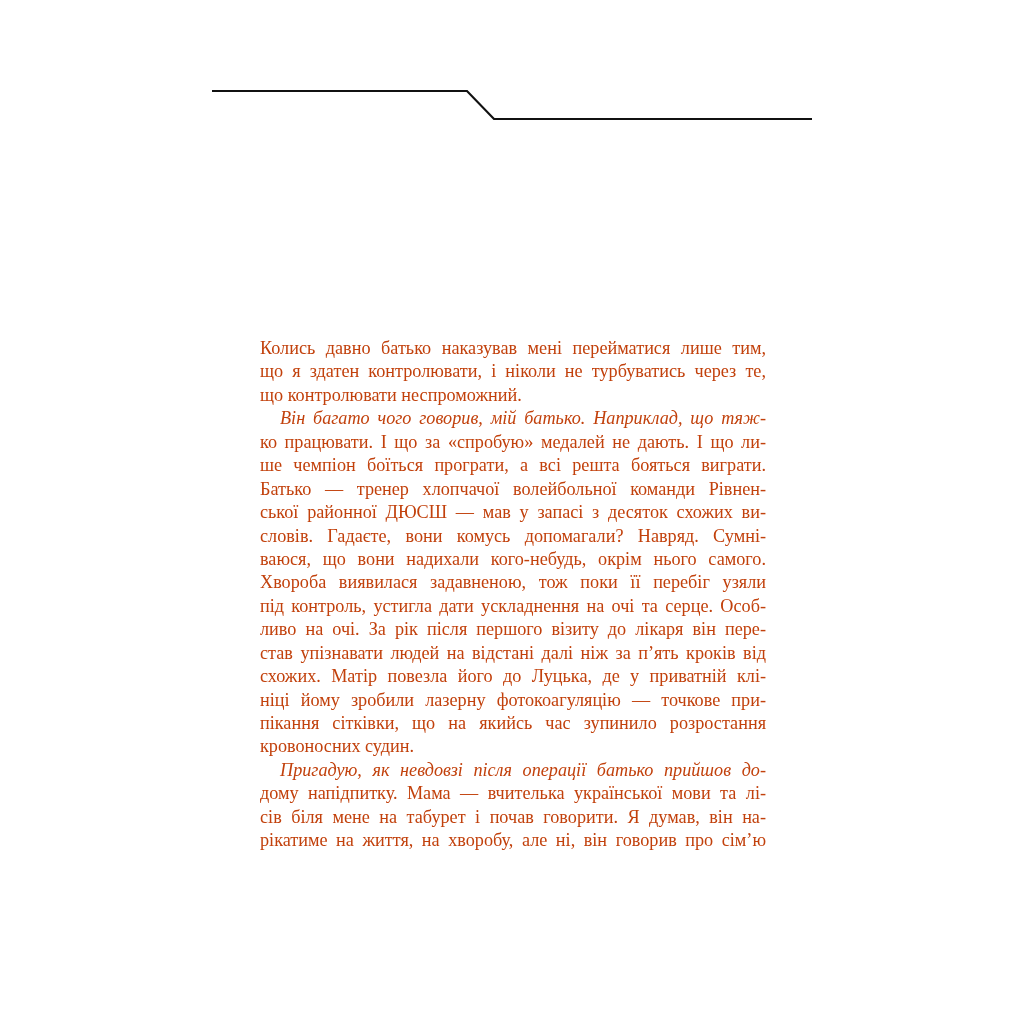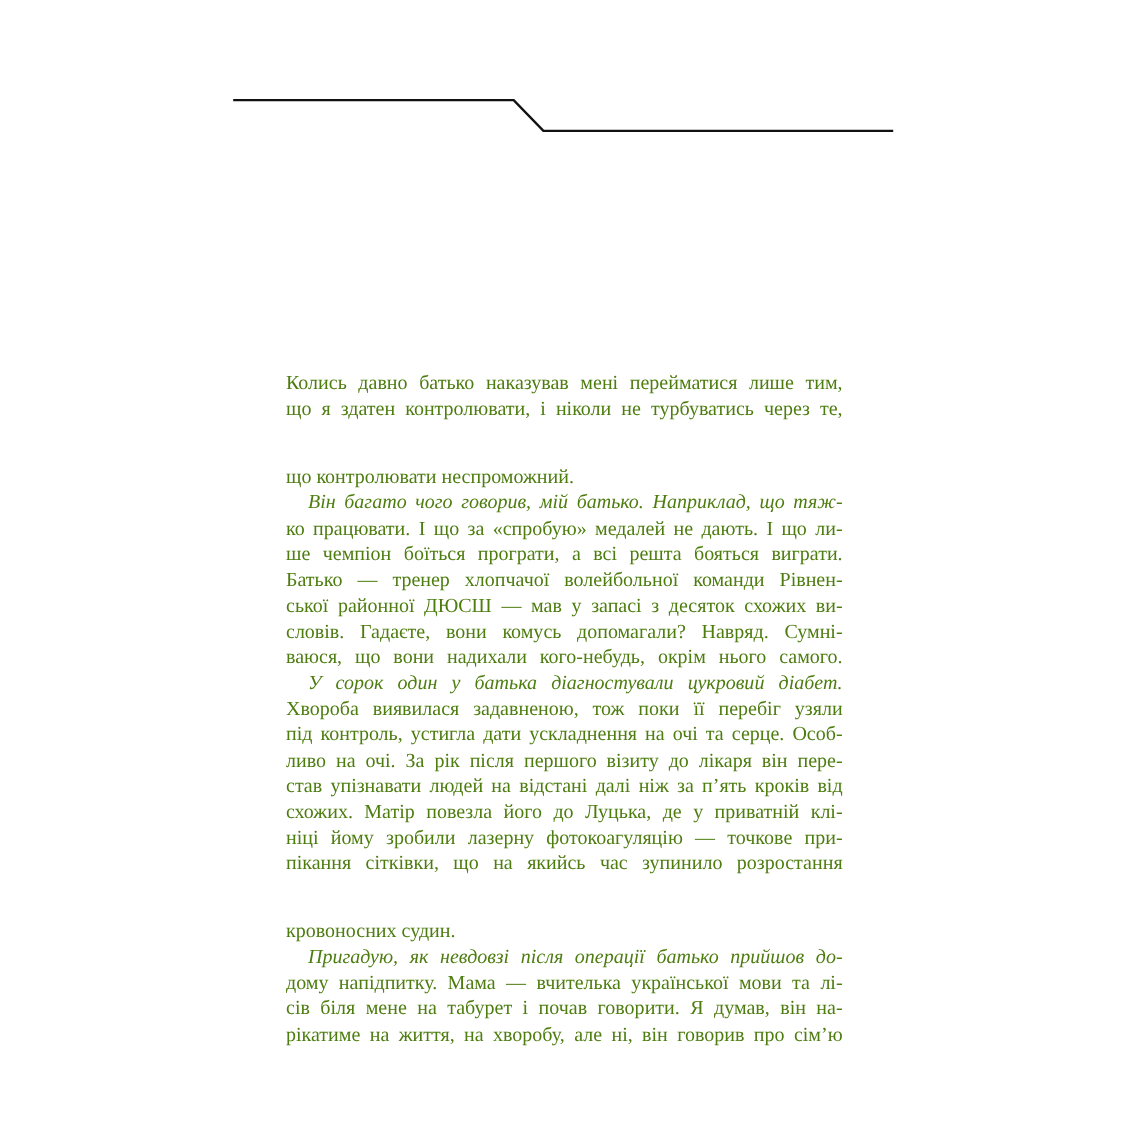--- a/index.html
+++ b/index.html
@@ -6,30 +6,30 @@
   body { width: 1024px; height: 1024px; position: relative; overflow: hidden; }
   .rule { position: absolute; left: 0; top: 0; width: 1024px; height: 200px; }
   .text-block {
     position: absolute;
     left: 260px;
     top: 337px;
     width: 506px;
     font-family: "Liberation Serif", "DejaVu Serif", serif;
     font-size: 18.2px;
     line-height: 23.45px;
-    color: #4d7c0f;
+    color: #c2410c;
   }
   .line {
     display: block;
     white-space: nowrap;
     text-align: justify;
     text-align-last: justify;
     height: 23.45px;
   }
-  .line.last { text-align-last: left; margin-top: 38px; }
+  .line.last { text-align-last: left; }
   .line.indent { padding-left: 20px; font-style: italic; }
 </style>
 </head>
 <body>
 
 <svg class="rule" viewBox="0 0 1024 200" width="1024" height="200">
   <polyline points="212,91 467,91 494,119 812,119" fill="none" stroke="#111111" stroke-width="2.2" stroke-linejoin="miter"></polyline>
 </svg>
 
 <div class="text-block">
@@ -39,21 +39,20 @@
   <span class="line last">що контролювати неспроможний.</span>
 
   <span class="line indent">Він багато чого говорив, мій батько. Наприклад, що тяж-</span>
   <span class="line">ко працювати. І що за «спробую» медалей не дають. І що ли-</span>
   <span class="line">ше чемпіон боїться програти, а всі решта бояться виграти.</span>
   <span class="line">Батько — тренер хлопчачої волейбольної команди Рівнен-</span>
   <span class="line">ської районної ДЮСШ — мав у запасі з десяток схожих ви-</span>
   <span class="line">словів. Гадаєте, вони комусь допомагали? Навряд. Сумні-</span>
   <span class="line">ваюся, що вони надихали кого-небудь, окрім нього самого.</span>
 
-  <span class="line indent">У сорок один у батька діагностували цукровий діабет.</span>
   <span class="line">Хвороба виявилася задавненою, тож поки її перебіг узяли</span>
   <span class="line">під контроль, устигла дати ускладнення на очі та серце. Особ-</span>
   <span class="line">ливо на очі. За рік після першого візиту до лікаря він пере-</span>
   <span class="line">став упізнавати людей на відстані далі ніж за п’ять кроків від</span>
   <span class="line">схожих. Матір повезла його до Луцька, де у приватній клі-</span>
   <span class="line">ніці йому зробили лазерну фотокоагуляцію — точкове при-</span>
   <span class="line">пікання сітківки, що на якийсь час зупинило розростання</span>
   <span class="line last">кровоносних судин.</span>
 
   <span class="line indent">Пригадую, як невдовзі після операції батько прийшов до-</span>

